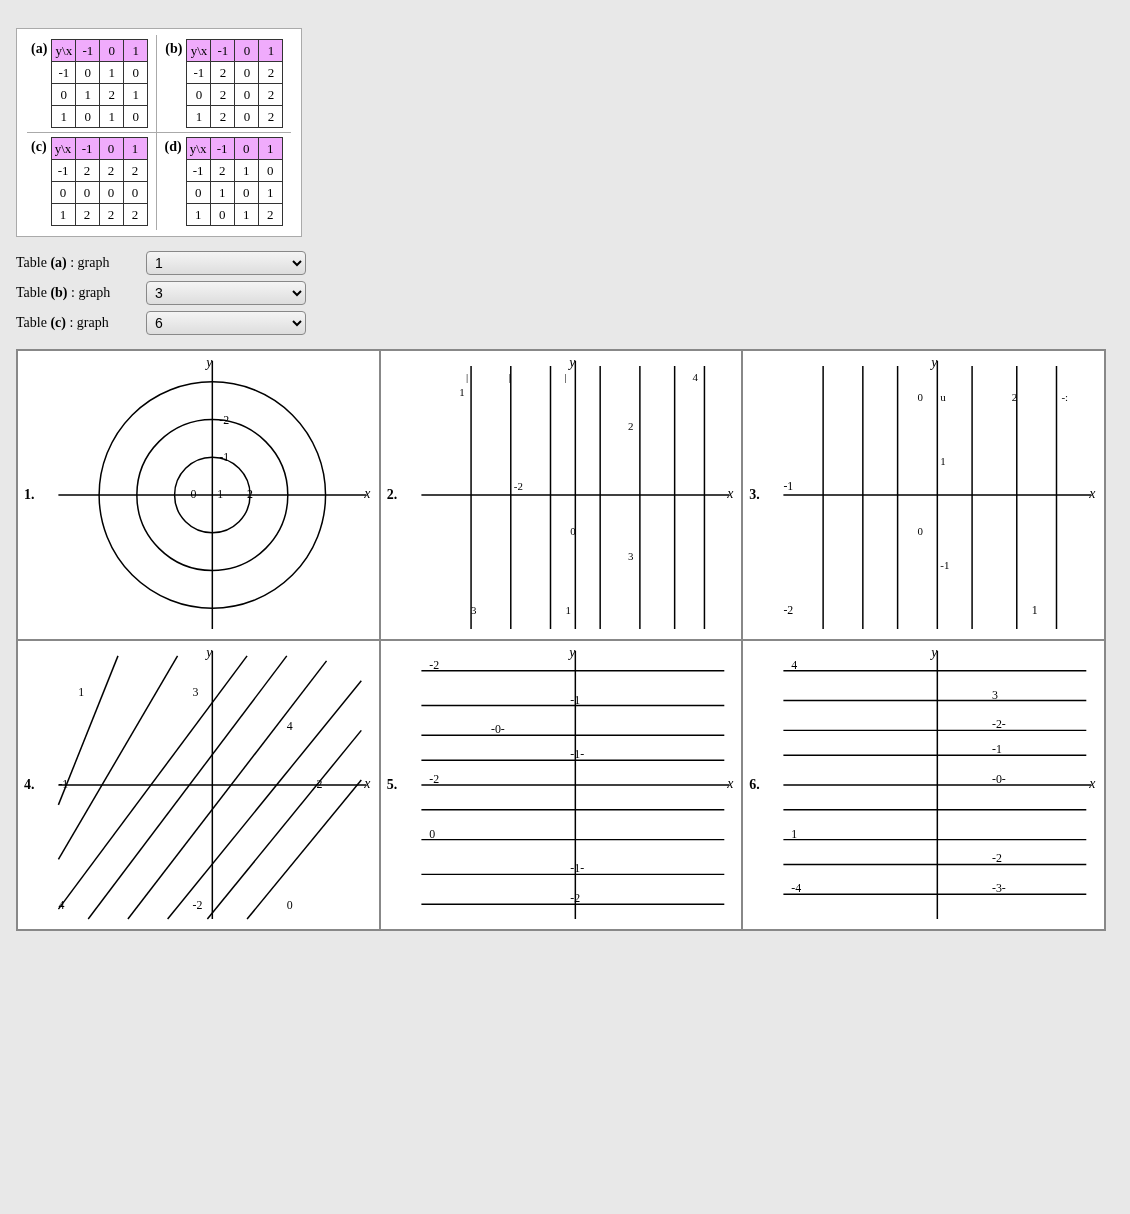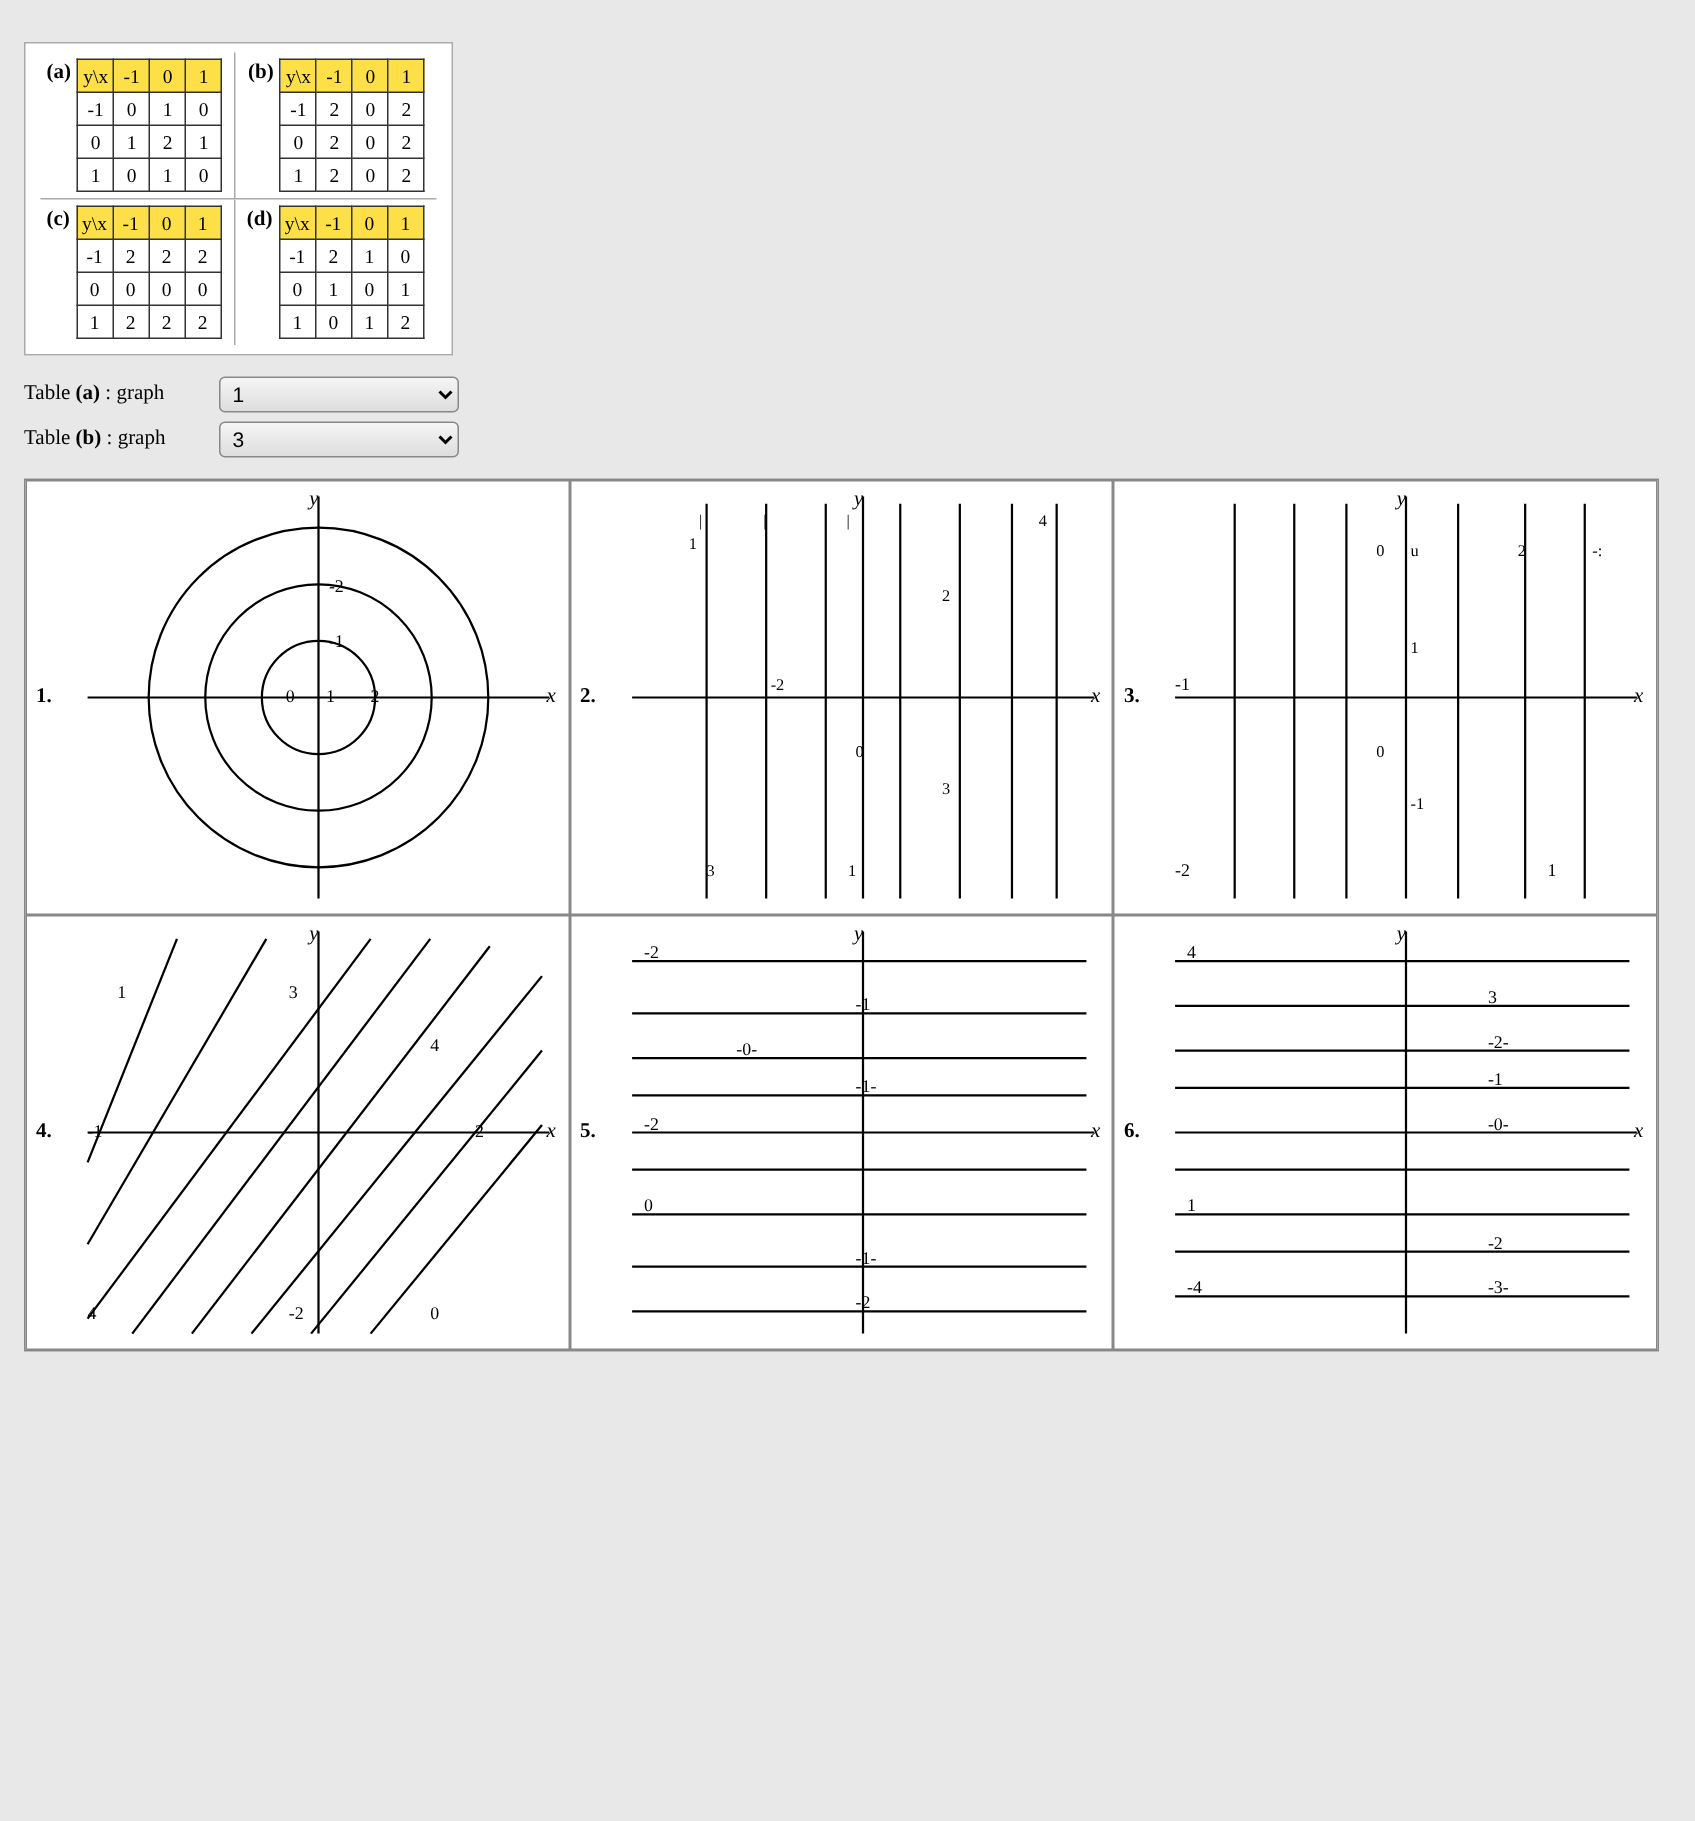--- a/index.html
+++ b/index.html
@@ -20,21 +20,21 @@
       font-size: 13px;
     }
     table.data-table td {
       border: 1px solid #333;
       width: 24px;
       height: 22px;
       text-align: center;
       padding: 1px 3px;
     }
     table.data-table td.header-cell {
-      background: #fde047;
+      background: #f0abfc;
       text-align: center;
     }
     .selectors {
       margin-bottom: 14px;
     }
     .selector-row {
       display: flex;
       flex-direction: row;
       align-items: center;
       margin-bottom: 6px;
@@ -250,20 +250,32 @@
       <option>1</option>
       <option>2</option>
       <option selected="">3</option>
       <option>4</option>
       <option>5</option>
       <option>6</option>
       <option>none of the graphs</option>
     </select>
   </div>
 
+  <div class="selector-row">
+    <span class="selector-label">Table <b>(c)</b> : graph </span>
+    <select>
+      <option>1</option>
+      <option>2</option>
+      <option>3</option>
+      <option>4</option>
+      <option>5</option>
+      <option selected="">6</option>
+      <option>none of the graphs</option>
+    </select>
+  </div>
 
 </div>
 
 
 <div style="display:grid; grid-template-columns:1fr 1fr 1fr; width:1090px; border:1px solid #888; background:#fff;">
 
   <div class="graph-cell">
     <span class="graph-number">1.</span>
     <div class="graph-inner">
       <svg viewBox="0 0 330 290" xmlns="http://www.w3.org/2000/svg">

